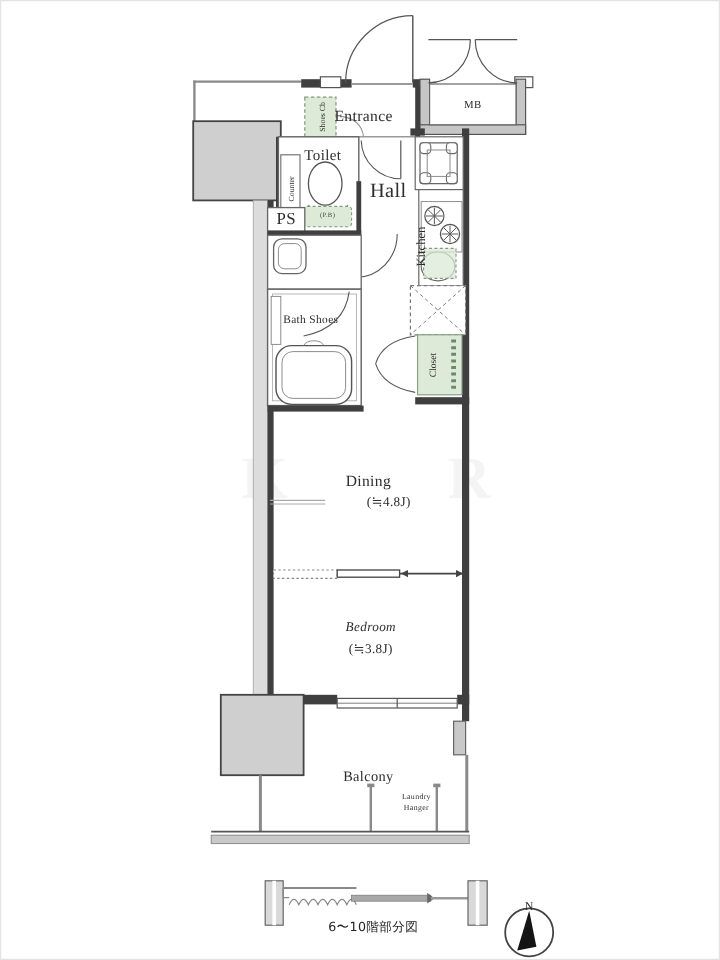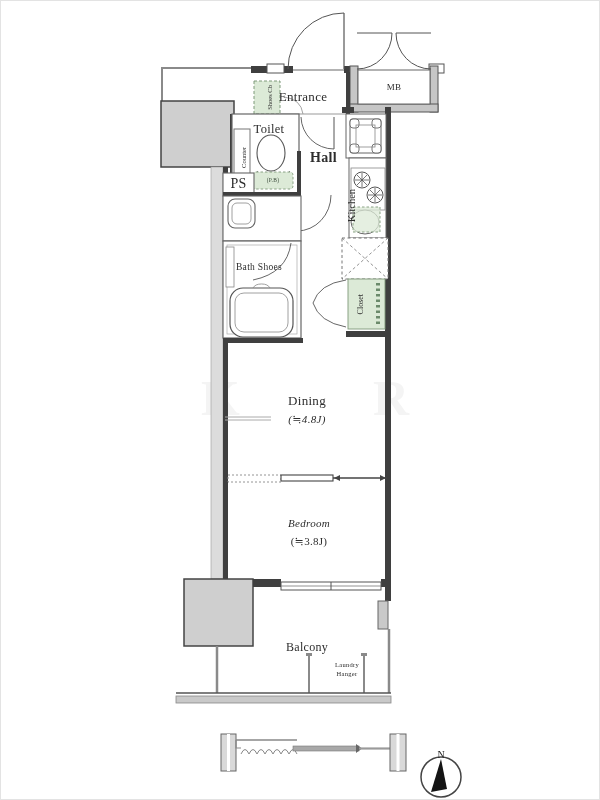--- a/index.html
+++ b/index.html
@@ -166,34 +166,35 @@
   </div>
 
   <div class="lbl" style="left:240px;top:121px;width:56px;height:15px;font-size:12.5px;">Toilet</div>
   <div class="lbl tiny" style="left:252px;top:173px;width:40px;height:13px;font-size:5.5px;">(P.B)</div>
 
   <div class="vwrap" style="left:233px;top:128px;width:16px;height:57px;">
     <span style="white-space:nowrap;font-size:6.5px;">Counter</span>
   </div>
 
   <div class="lbl" style="left:224px;top:177px;width:27px;height:13px;font-size:14px;">PS</div>
-  <div class="lbl" style="left:300px;top:150px;width:45px;height:15px;font-size:14px;font-weight:bold;">Hall</div>
+  <div class="lbl" style="left:300px;top:150px;width:45px;height:15px;font-size:17px;">Hall</div>
 
   <div class="vwrap" style="left:334px;top:176px;width:18px;height:58px;">
     <span style="white-space:nowrap;font-size:10.5px;">Kitchen</span>
   </div>
 
   <div class="lbl" style="left:231px;top:249px;width:54px;height:34px;font-size:9.5px;">Bath Shoes</div>
 
   <div class="vwrap" style="left:350px;top:280px;width:18px;height:46px;">
     <span style="white-space:nowrap;font-size:8px;">Closet</span>
   </div>
 
   <div class="lbl" style="left:266px;top:392px;width:80px;height:16px;font-size:13px;">Dining</div>
-  <div class="lbl" style="left:266px;top:411px;width:80px;height:14px;font-size:11px;font-style:italic;">(≒4.8J)</div>
+  <div class="lbl" style="left:283px;top:411px;width:80px;height:14px;font-size:11px;">(≒4.8J)</div>
 
   <div class="lbl" style="left:263px;top:514px;width:90px;height:16px;font-size:11px;font-style:italic;">Bedroom</div>
   <div class="lbl" style="left:263px;top:533px;width:90px;height:14px;font-size:11px;">(≒3.8J)</div>
 
   <div class="lbl" style="left:266px;top:639px;width:80px;height:15px;font-size:12px;">Balcony</div>
   <div class="lbl" style="left:326px;top:657px;width:40px;height:22px;font-size:6.5px;line-height:1.4;">Laundry Hanger</div>
 
+  <div class="lbl caption" style="left:245px;top:765px;width:130px;height:15px;font-size:10.5px;">6〜10階部分図</div>
 </div>
 
 </body></html>

